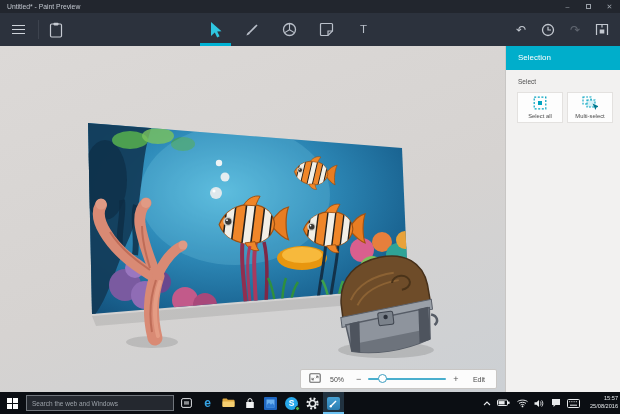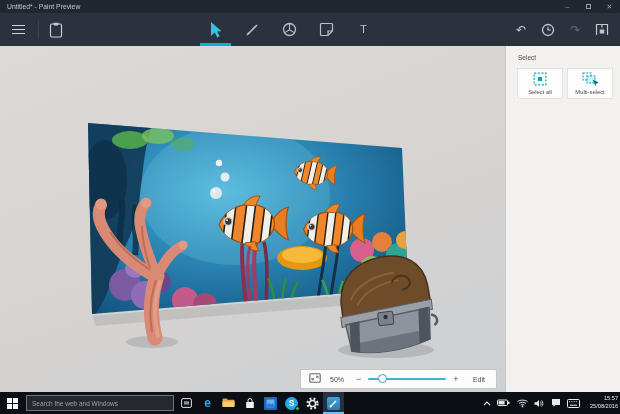--- a/index.html
+++ b/index.html
@@ -300,20 +300,21 @@
       <div class="slider">
         <div class="track"></div>
         <div class="thumb"></div>
       </div>
       <button class="zbtn">+</button>
       <button class="zedit">Edit</button>
     </div>
   </div>
 
   <aside class="panel">
+    <div class="panel-header">Selection</div>
     <div class="panel-label">Select</div>
     <div class="pbtn-row">
       <button class="pbtn">
         <svg width="14" height="14" viewBox="0 0 14 14">
           <rect x="1.2" y="1.2" width="11.6" height="11.6" fill="none" stroke="#00a3c0" stroke-width="1.2" stroke-dasharray="2 1.6"></rect>
           <rect x="5" y="5" width="4" height="4" fill="#00a3c0"></rect>
         </svg>
         <span class="plabel">Select all</span>
       </button>
       <button class="pbtn">

